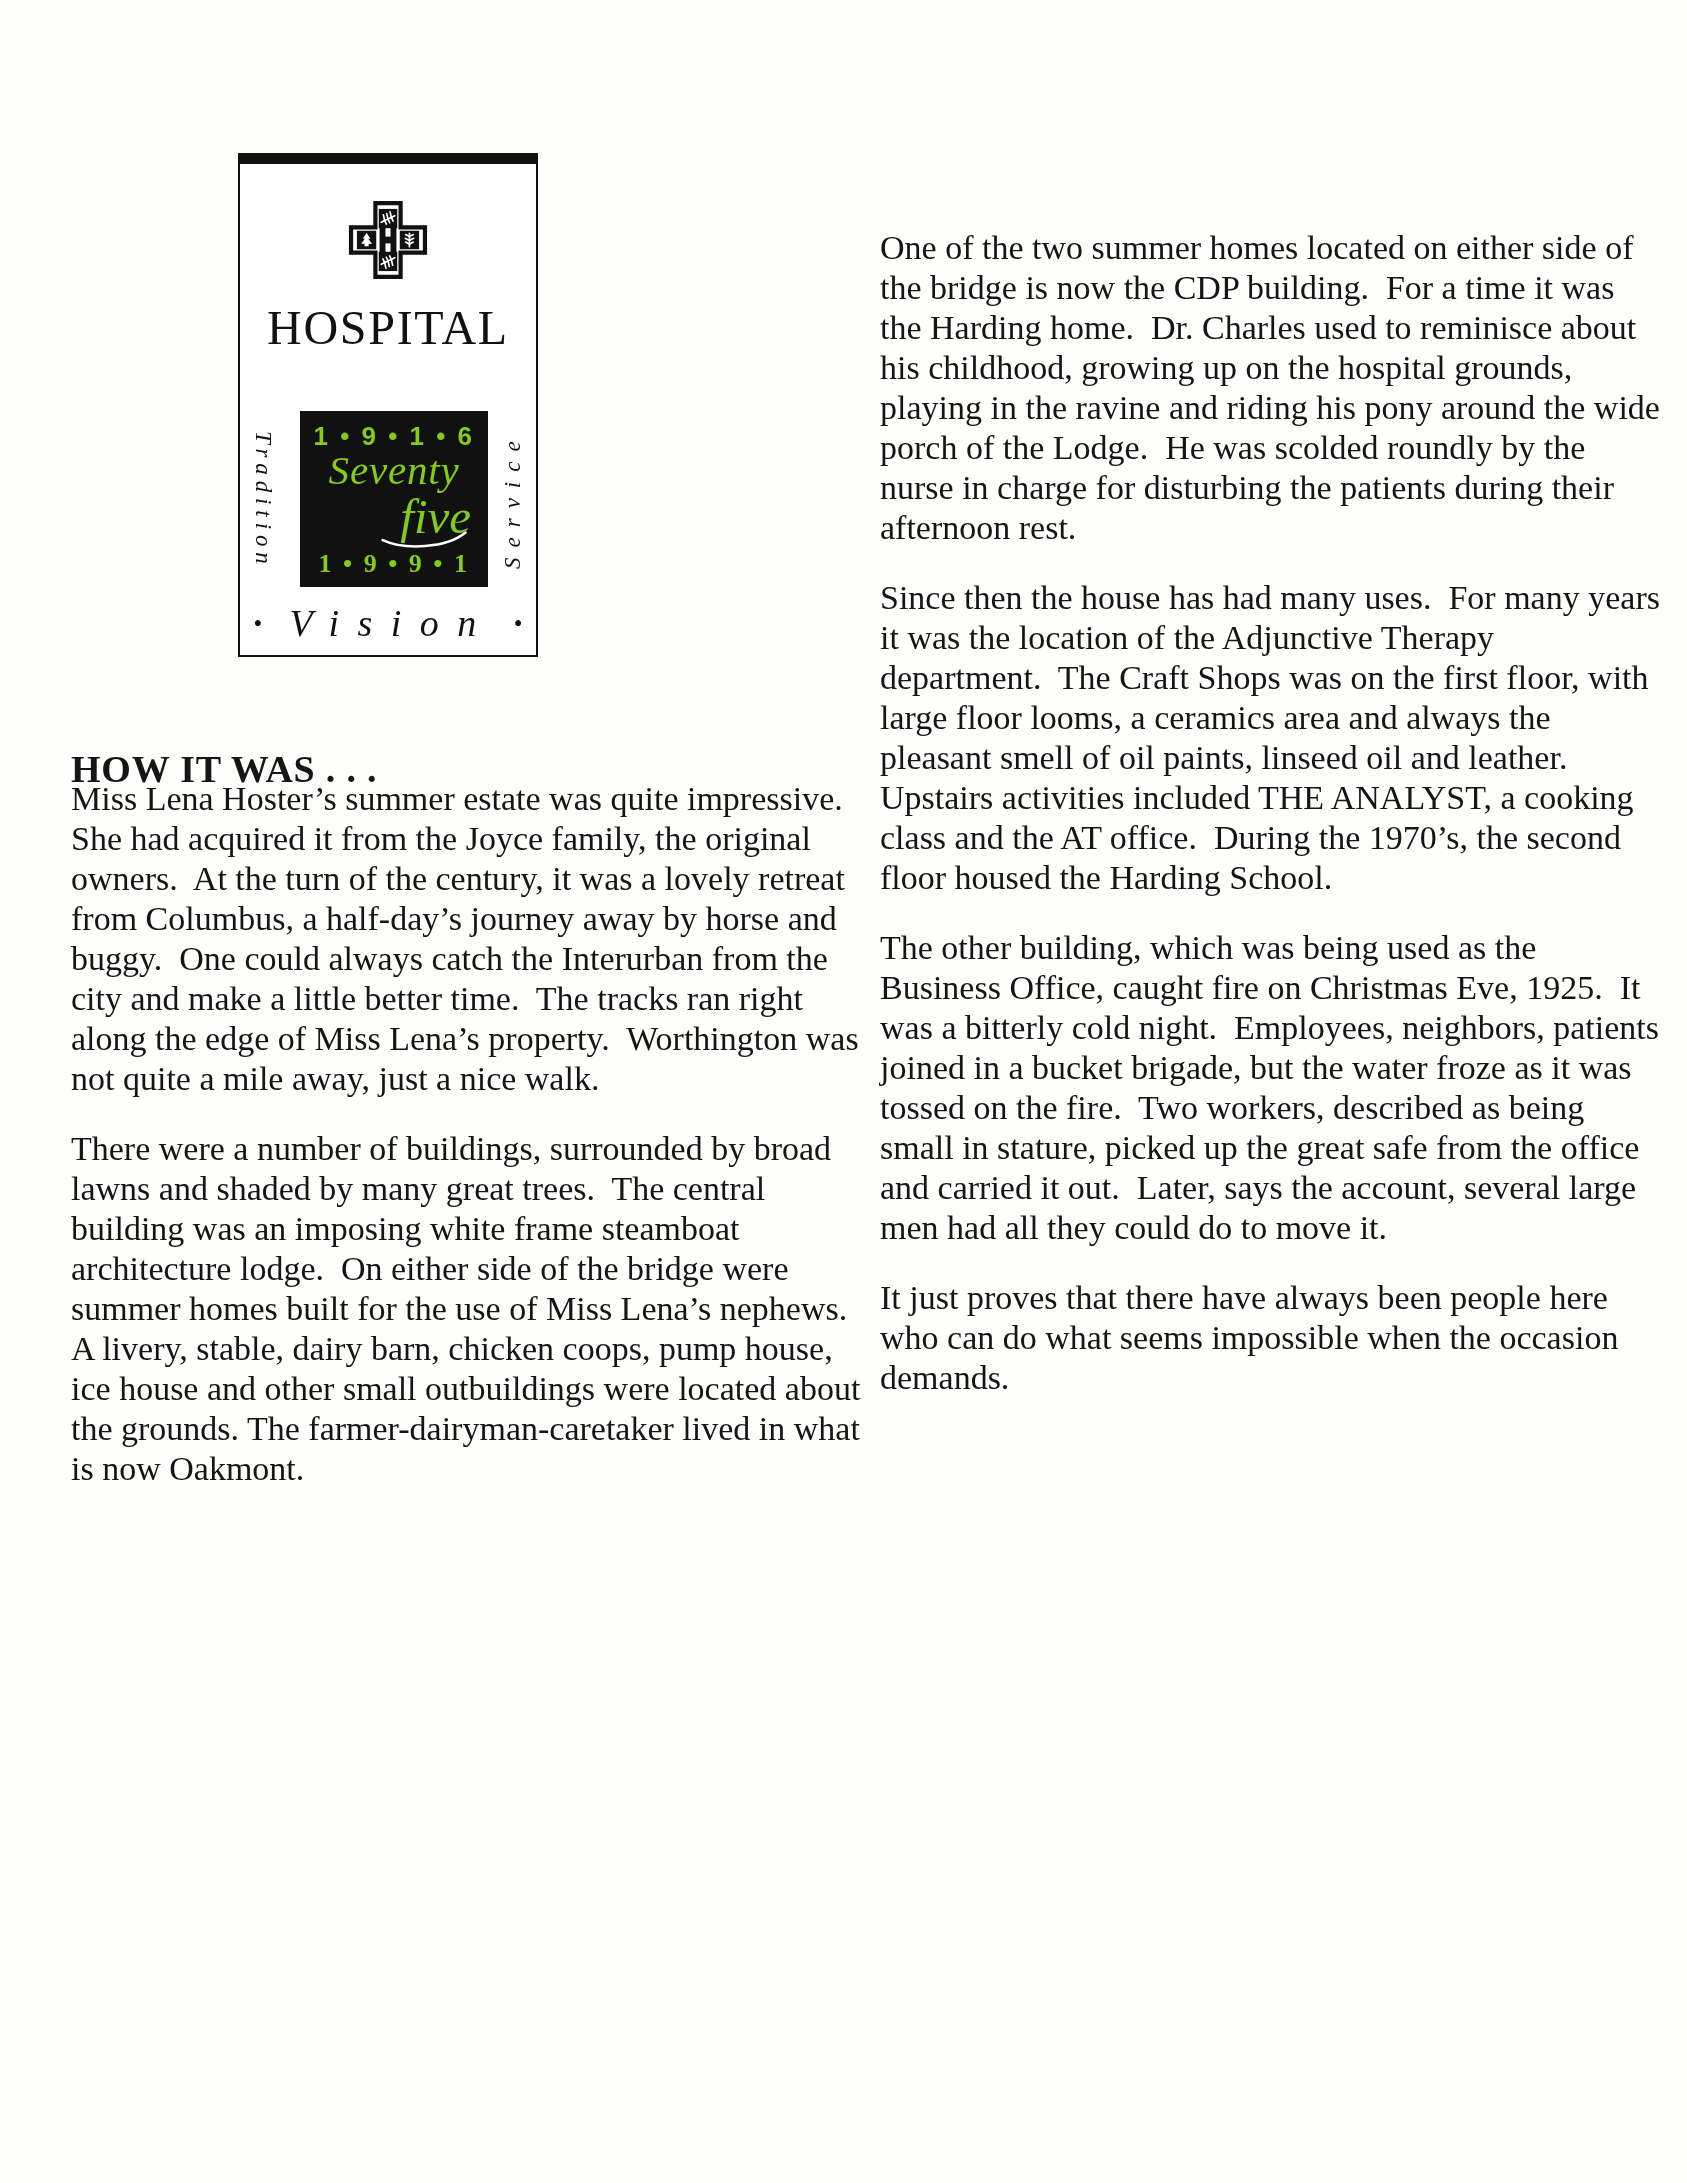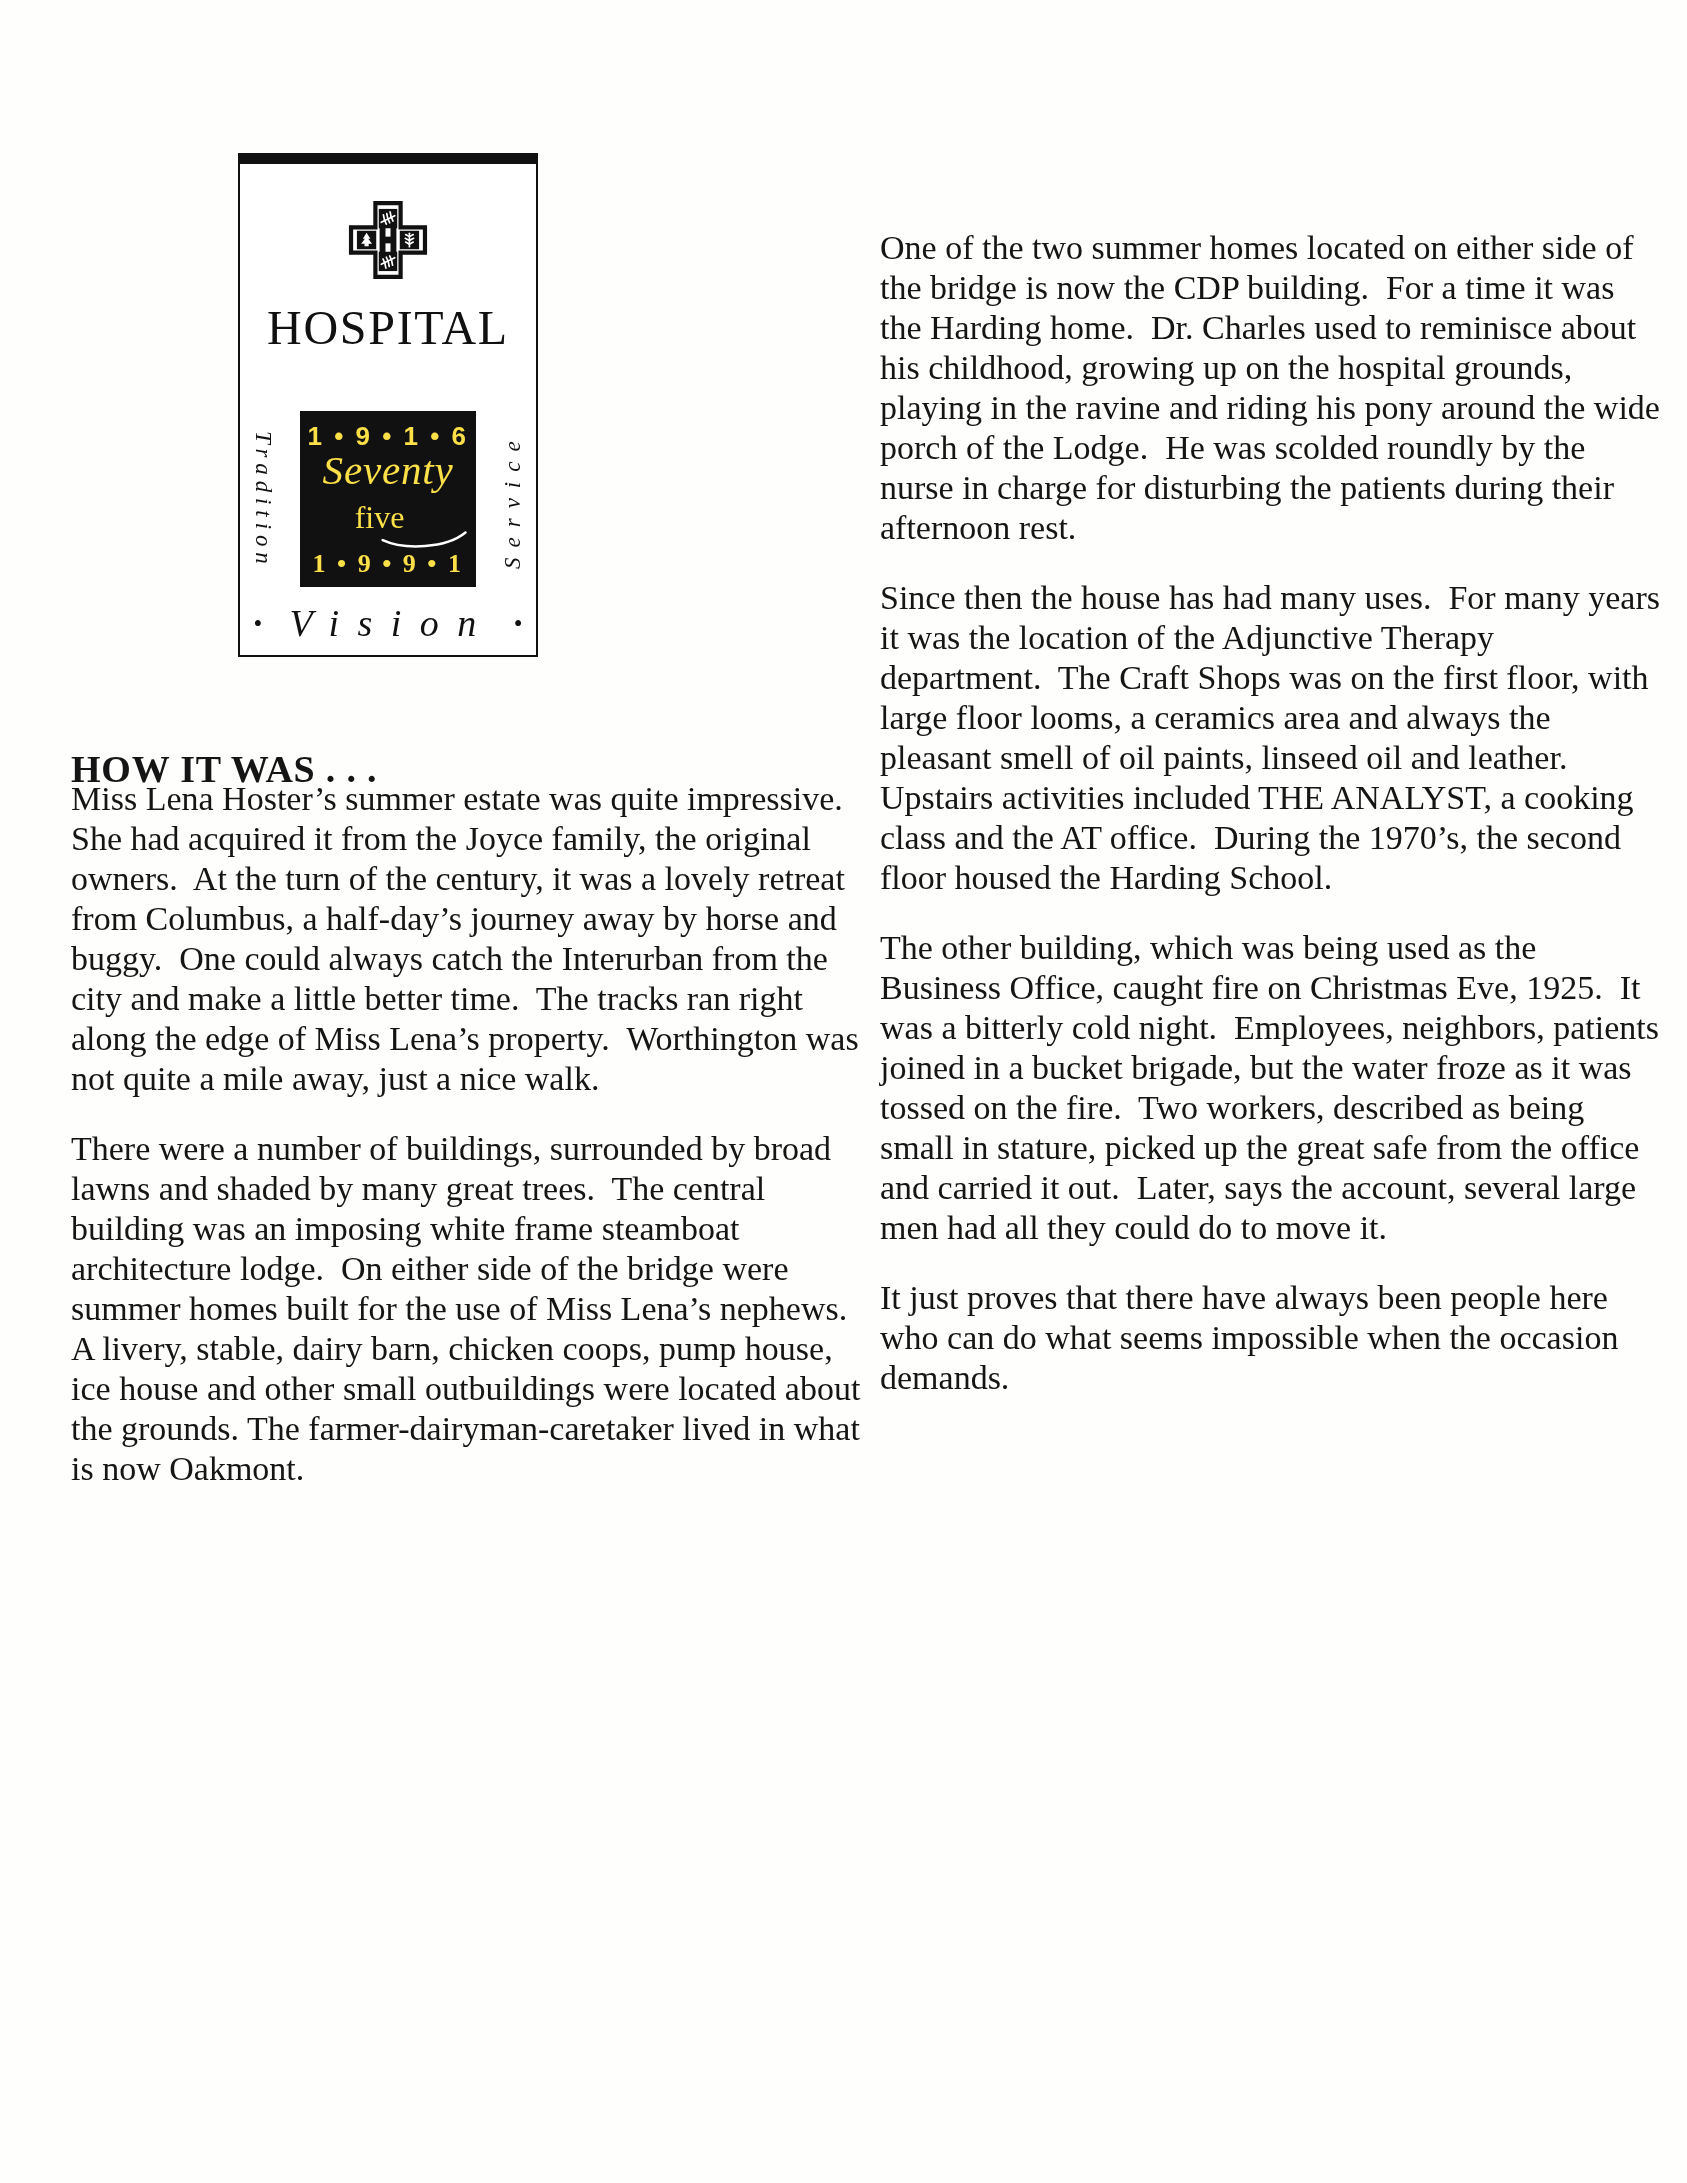--- a/index.html
+++ b/index.html
@@ -37,21 +37,22 @@
     line-height: 53px;
     letter-spacing: 1.7px;
     color: #111;
   }
   .badge {
     position: absolute;
     top: 247px; left: 50%;
     width: 176px; height: 176px;
     margin-left: -88px;
     background: #111;
-    color: #fde047;
+    color: #84cc16;
+    padding-left: 12px;
   }
   .badge-year {
     position: absolute;
     left: 0; right: 0;
     text-align: center;
     font-family: "Liberation Sans", sans-serif;
     font-weight: bold;
     font-size: 26px;
     letter-spacing: 2.5px;
     white-space: nowrap;
@@ -63,22 +64,23 @@
     top: 34px; left: 0; right: 0;
     text-align: center;
     font-style: italic;
     font-size: 41px;
     line-height: 50px;
     letter-spacing: 0.8px;
   }
   .badge-five {
     position: absolute;
     top: 81px; left: 0; right: 17px;
-    text-align: center;
-    font-size: 32px;
+    text-align: right;
+    font-style: italic;
+    font-size: 49px;
     line-height: 50px;
   }
   .badge-swash {
     position: absolute;
     top: 119px; left: 81px;
     width: 87px; height: 18.5px;
   }
   .vert-word {
     position: absolute;
     top: 247px;

